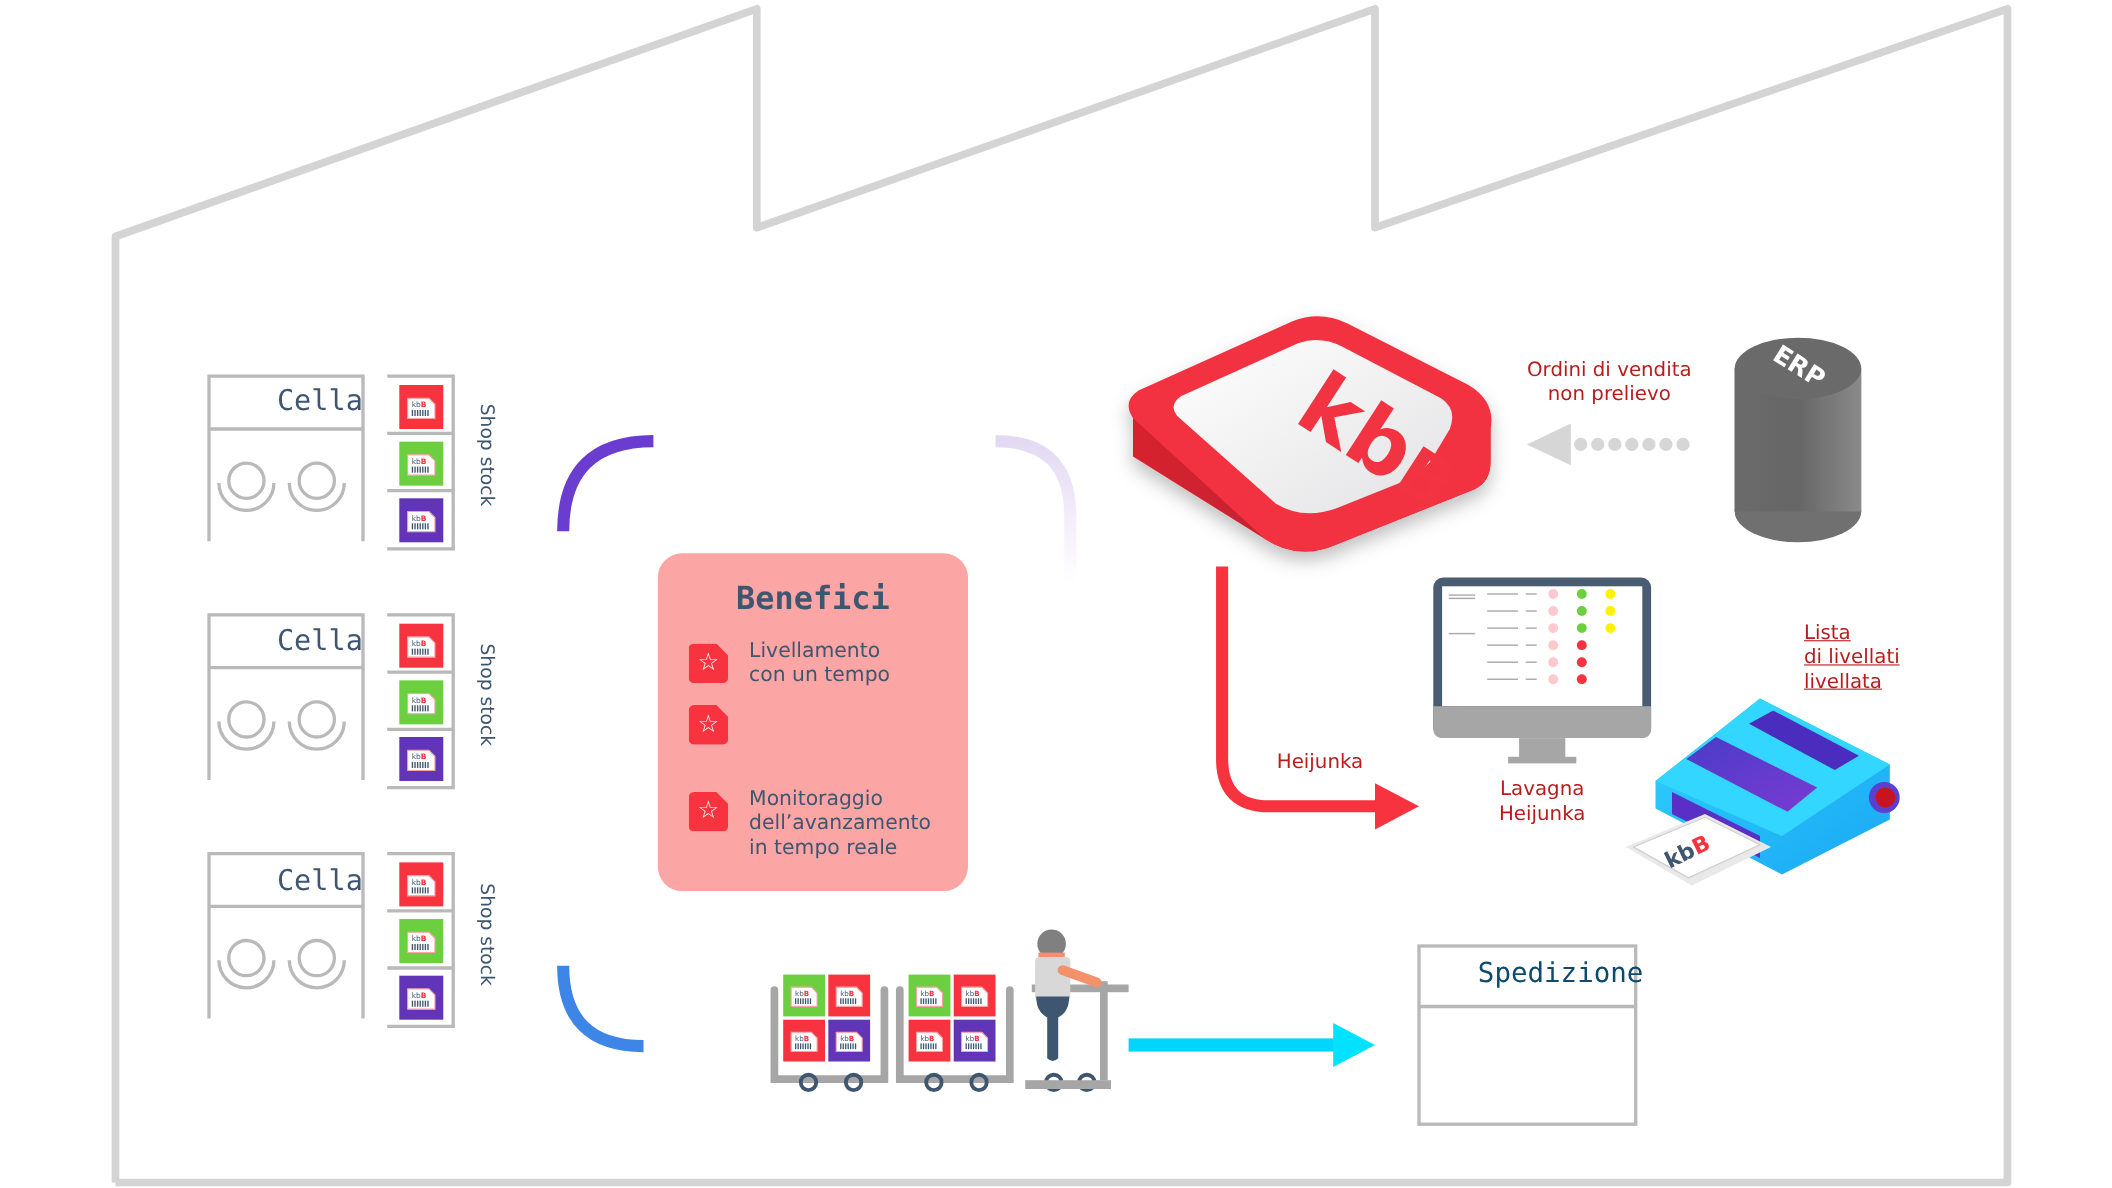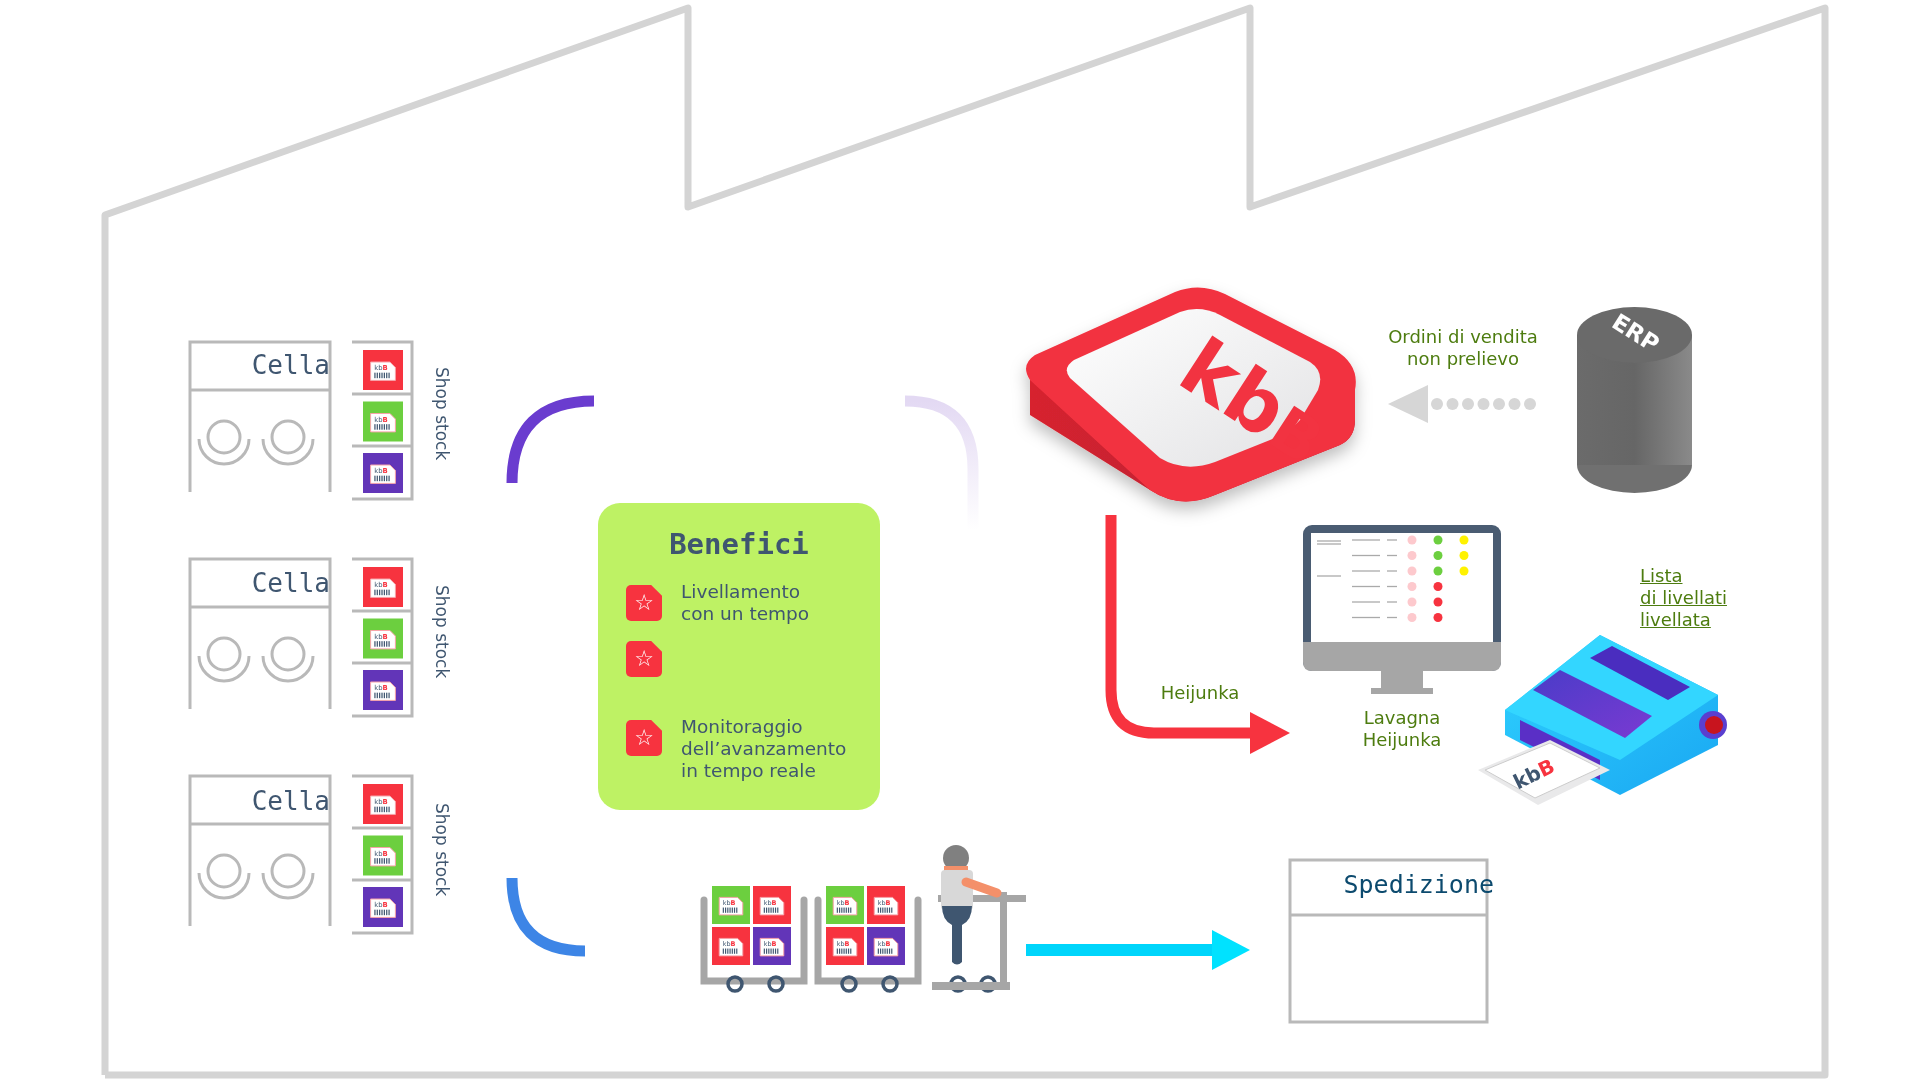--- a/index.html
+++ b/index.html
@@ -4,29 +4,29 @@
 <style>
   html, body { margin:0; padding:0; background:#ffffff; }
   body { width:1920px; height:1080px; position:relative; overflow:hidden;
          font-family:"DejaVu Sans", sans-serif; color:#3f5670; }
   svg#stage { position:absolute; left:0; top:0; }
   .cella-title { position:absolute; font-family:"DejaVu Sans Mono", monospace; font-size:26px;
                  color:#3f5670; text-align:right; width:140px; }
   .shop-label { position:absolute; font-size:17px; color:#3f5670; transform:rotate(90deg);
                 transform-origin:left top; white-space:nowrap; }
   .ben-box { position:absolute; left:598px; top:503px; width:282px; height:307px;
-             background:#bef264; border-radius:22px; }
+             background:#fca5a5; border-radius:22px; }
   .ben-title { position:absolute; left:0; top:24px; width:100%; text-align:center;
                font-family:"DejaVu Sans Mono", monospace; font-weight:bold; font-size:29px; color:#3f5670; }
   .ben-item { position:absolute; left:28px; display:flex; }
   .ben-icon { width:36px; height:36px; background:#f7333f; border-radius:5px;
               clip-path:polygon(0 0,70% 0,100% 30%,100% 100%,0 100%); position:relative; margin-top:4px; }
   .ben-icon span { position:absolute; left:0; top:4px; width:100%; text-align:center; color:#fff; font-size:22px; line-height:28px; }
   .ben-text { margin-left:19px; font-size:18.5px; line-height:22px; color:#3f5670; }
-  .lbl { position:absolute; font-size:18px; color:#4d7c0f; text-align:center; line-height:22px; }
+  .lbl { position:absolute; font-size:18px; color:#b91c1c; text-align:center; line-height:22px; }
   .spe-title { position:absolute; left:1306px; top:870px; width:188px; text-align:right;
                font-family:"DejaVu Sans Mono", monospace; font-size:25px; color:#0c4a6e; }
 </style>
 </head>
 <body>
 
 <svg id="stage" width="1920" height="1080" viewBox="0 0 1920 1080">
   <defs>
     <linearGradient id="loopGrad" x1="0" y1="0" x2="0" y2="1">
       <stop offset="0" stop-color="#6a3ccf"></stop>

